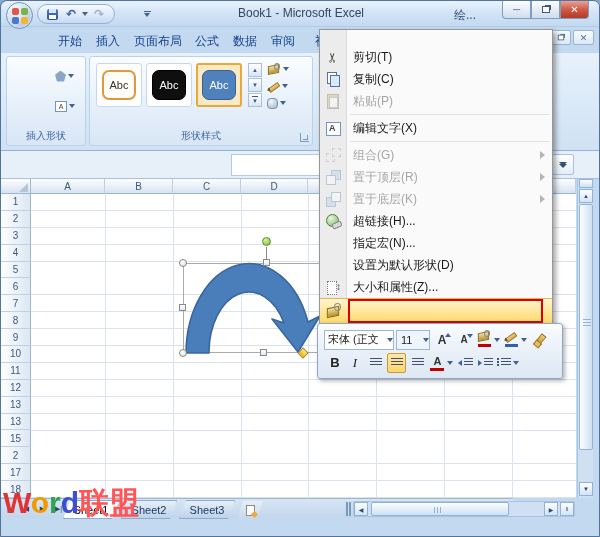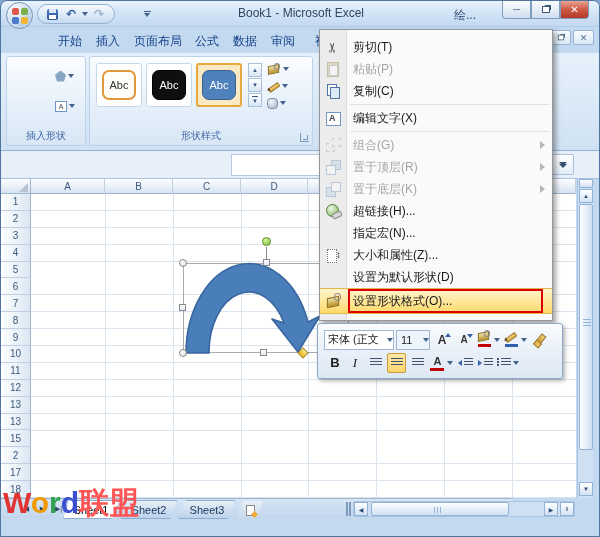--- a/index.html
+++ b/index.html
@@ -109,21 +109,21 @@
   
   .shape-layer{position:absolute;left:0;top:0;width:600px;height:537px;pointer-events:none;}
   .selrect{position:absolute;left:182px;top:262px;width:166px;height:90px;border:1px solid #ababab;}
   .h-c{position:absolute;width:8px;height:8px;border-radius:50%;background:radial-gradient(circle at 35% 30%,#fff,#dcdcdc);border:1px solid #8a8a8a;}
   .h-s{position:absolute;width:7px;height:7px;background:linear-gradient(#fff,#dfe9f3);border:1px solid #8a8a8a;}
   .h-rot{position:absolute;left:261px;top:236px;width:9px;height:9px;border-radius:50%;background:radial-gradient(circle at 35% 30%,#d9f4a4,#7db832);border:1px solid #5a8f22;}
   .h-stem{position:absolute;left:265px;top:246px;width:1px;height:13px;background:#8a8a8a;}
   .h-dia{position:absolute;left:298px;top:348px;width:8px;height:8px;background:linear-gradient(#ffe98e,#e8b50a);border:1px solid #a8871c;transform:rotate(45deg);}
 
   
-  .cmenu{position:absolute;left:318px;top:28px;width:234px;background:#fafafa;border:1px solid #979797;box-shadow:3px 3px 5px rgba(0,0,0,.35);padding:6px 0;z-index:50;}
+  .cmenu{position:absolute;left:318px;top:28px;width:234px;background:#fafafa;border:1px solid #979797;box-shadow:3px 3px 5px rgba(0,0,0,.35);padding:16px 0;z-index:50;}
   .cmenu::before{content:"";position:absolute;left:0;top:0;bottom:0;width:26px;background:#ececec;border-right:1px solid #dcdcdc;}
   .mitem{position:relative;height:22px;display:flex;align-items:center;padding-left:33px;font-size:12px;color:#1a1a1a;}
   .mitem .ic{position:absolute;left:5px;top:3px;}
   .mitem.dis{color:#a6a6a6;}
   .mitem.dis .ic{opacity:.4;}
   .msep{height:5px;position:relative;}
   .msep::after{content:"";position:absolute;left:30px;right:3px;top:2px;height:1px;background:#e0e0e0;}
   .subarr{position:absolute;right:7px;top:7px;width:0;height:0;border-top:4px solid transparent;border-bottom:4px solid transparent;border-left:5px solid #6b6b6b;}
   .mitem.dis .subarr{border-left-color:#b5b5b5;}
   .mitem.hl{background:linear-gradient(#fff5cf,#ffe8a2 45%,#ffd968);border-top:1px solid #e3b64e;border-bottom:1px solid #e3b64e;height:26px;}
@@ -380,27 +380,27 @@
     <div class="h-c" style="left:178px;top:348px;"></div>
     <div class="h-s" style="left:259px;top:348px;"></div>
     <div class="h-dia"></div>
   </div>
 
   <div class="cmenu" id="cmenu">
       <div class="mitem">
         <span class="ic i-cut-icon"></span>
         <span>剪切(T)</span>
       </div>
+      <div class="mitem">
+        <span class="ic i-copy-icon"></span>
+        <span>复制(C)</span>
+      </div>
       <div class="mitem dis">
         <span class="ic i-paste-icon"></span>
         <span>粘贴(P)</span>
-      </div>
-      <div class="mitem">
-        <span class="ic i-copy-icon"></span>
-        <span>复制(C)</span>
       </div>
       <div class="msep"></div>
       <div class="mitem">
         <span class="ic i-edit-text-icon"></span>
         <span>编辑文字(X)</span>
       </div>
       <div class="msep"></div>
       <div class="mitem dis">
         <span class="ic i-group-icon"></span>
         <span>组合(G)</span>
@@ -418,30 +418,29 @@
       </div>
       <div class="mitem">
         <span class="ic i-hyperlink-icon"></span>
         <span>超链接(H)...</span>
       </div>
       <div class="mitem">
         <span class="ic i-none"></span>
         <span>指定宏(N)...</span>
       </div>
       <div class="mitem">
+        <span class="ic i-none"></span>
+        <span>设置为默认形状(D)</span>
+      </div>
+      <div class="mitem">
         <span class="ic i-size-properties-icon"></span>
         <span>大小和属性(Z)...</span>
       </div>
-      <div class="mitem">
-        <span class="ic i-none"></span>
-        <span>设置为默认形状(D)</span>
-      </div>
       <div class="mitem hl">
         <span class="ic i-format-shape-icon"></span>
-        <span>设置形状格式(O)...</span>
         <div class="annot" style="border-color: rgb(221, 0, 0);"></div>
       </div>
     </div>
 
   <div class="mtb">
     <div class="mrow">
       <div class="fontbox">
         <span>宋体 (正文</span>
           <div class="dd"></div>
       </div>

